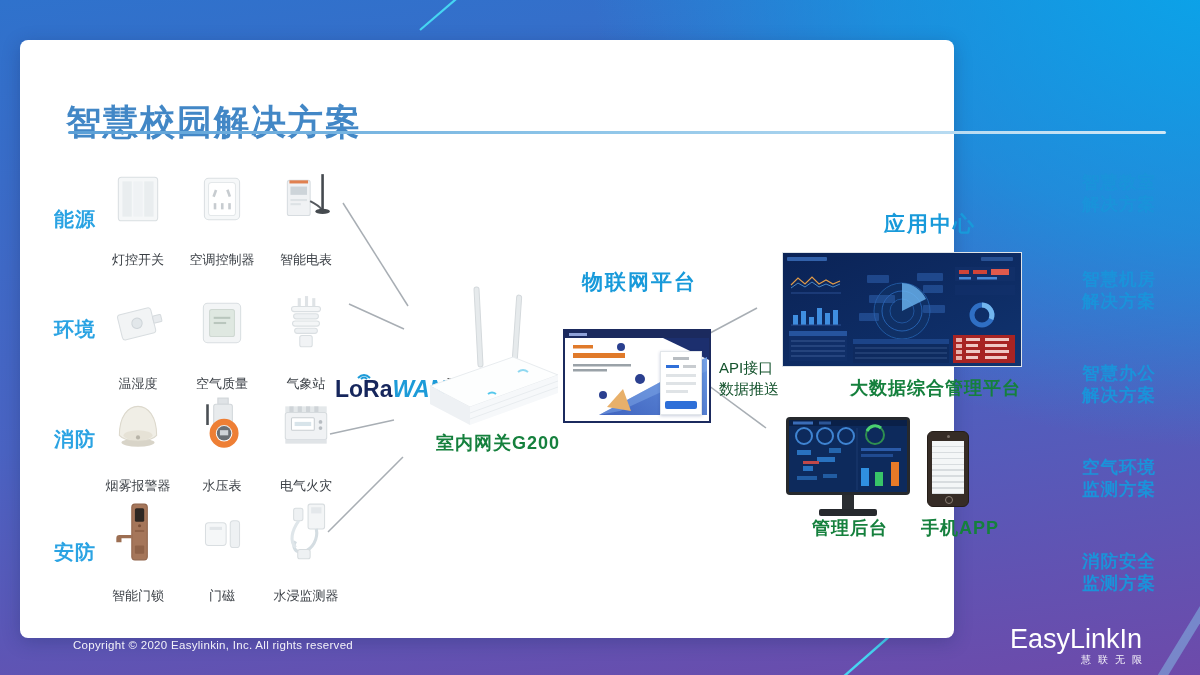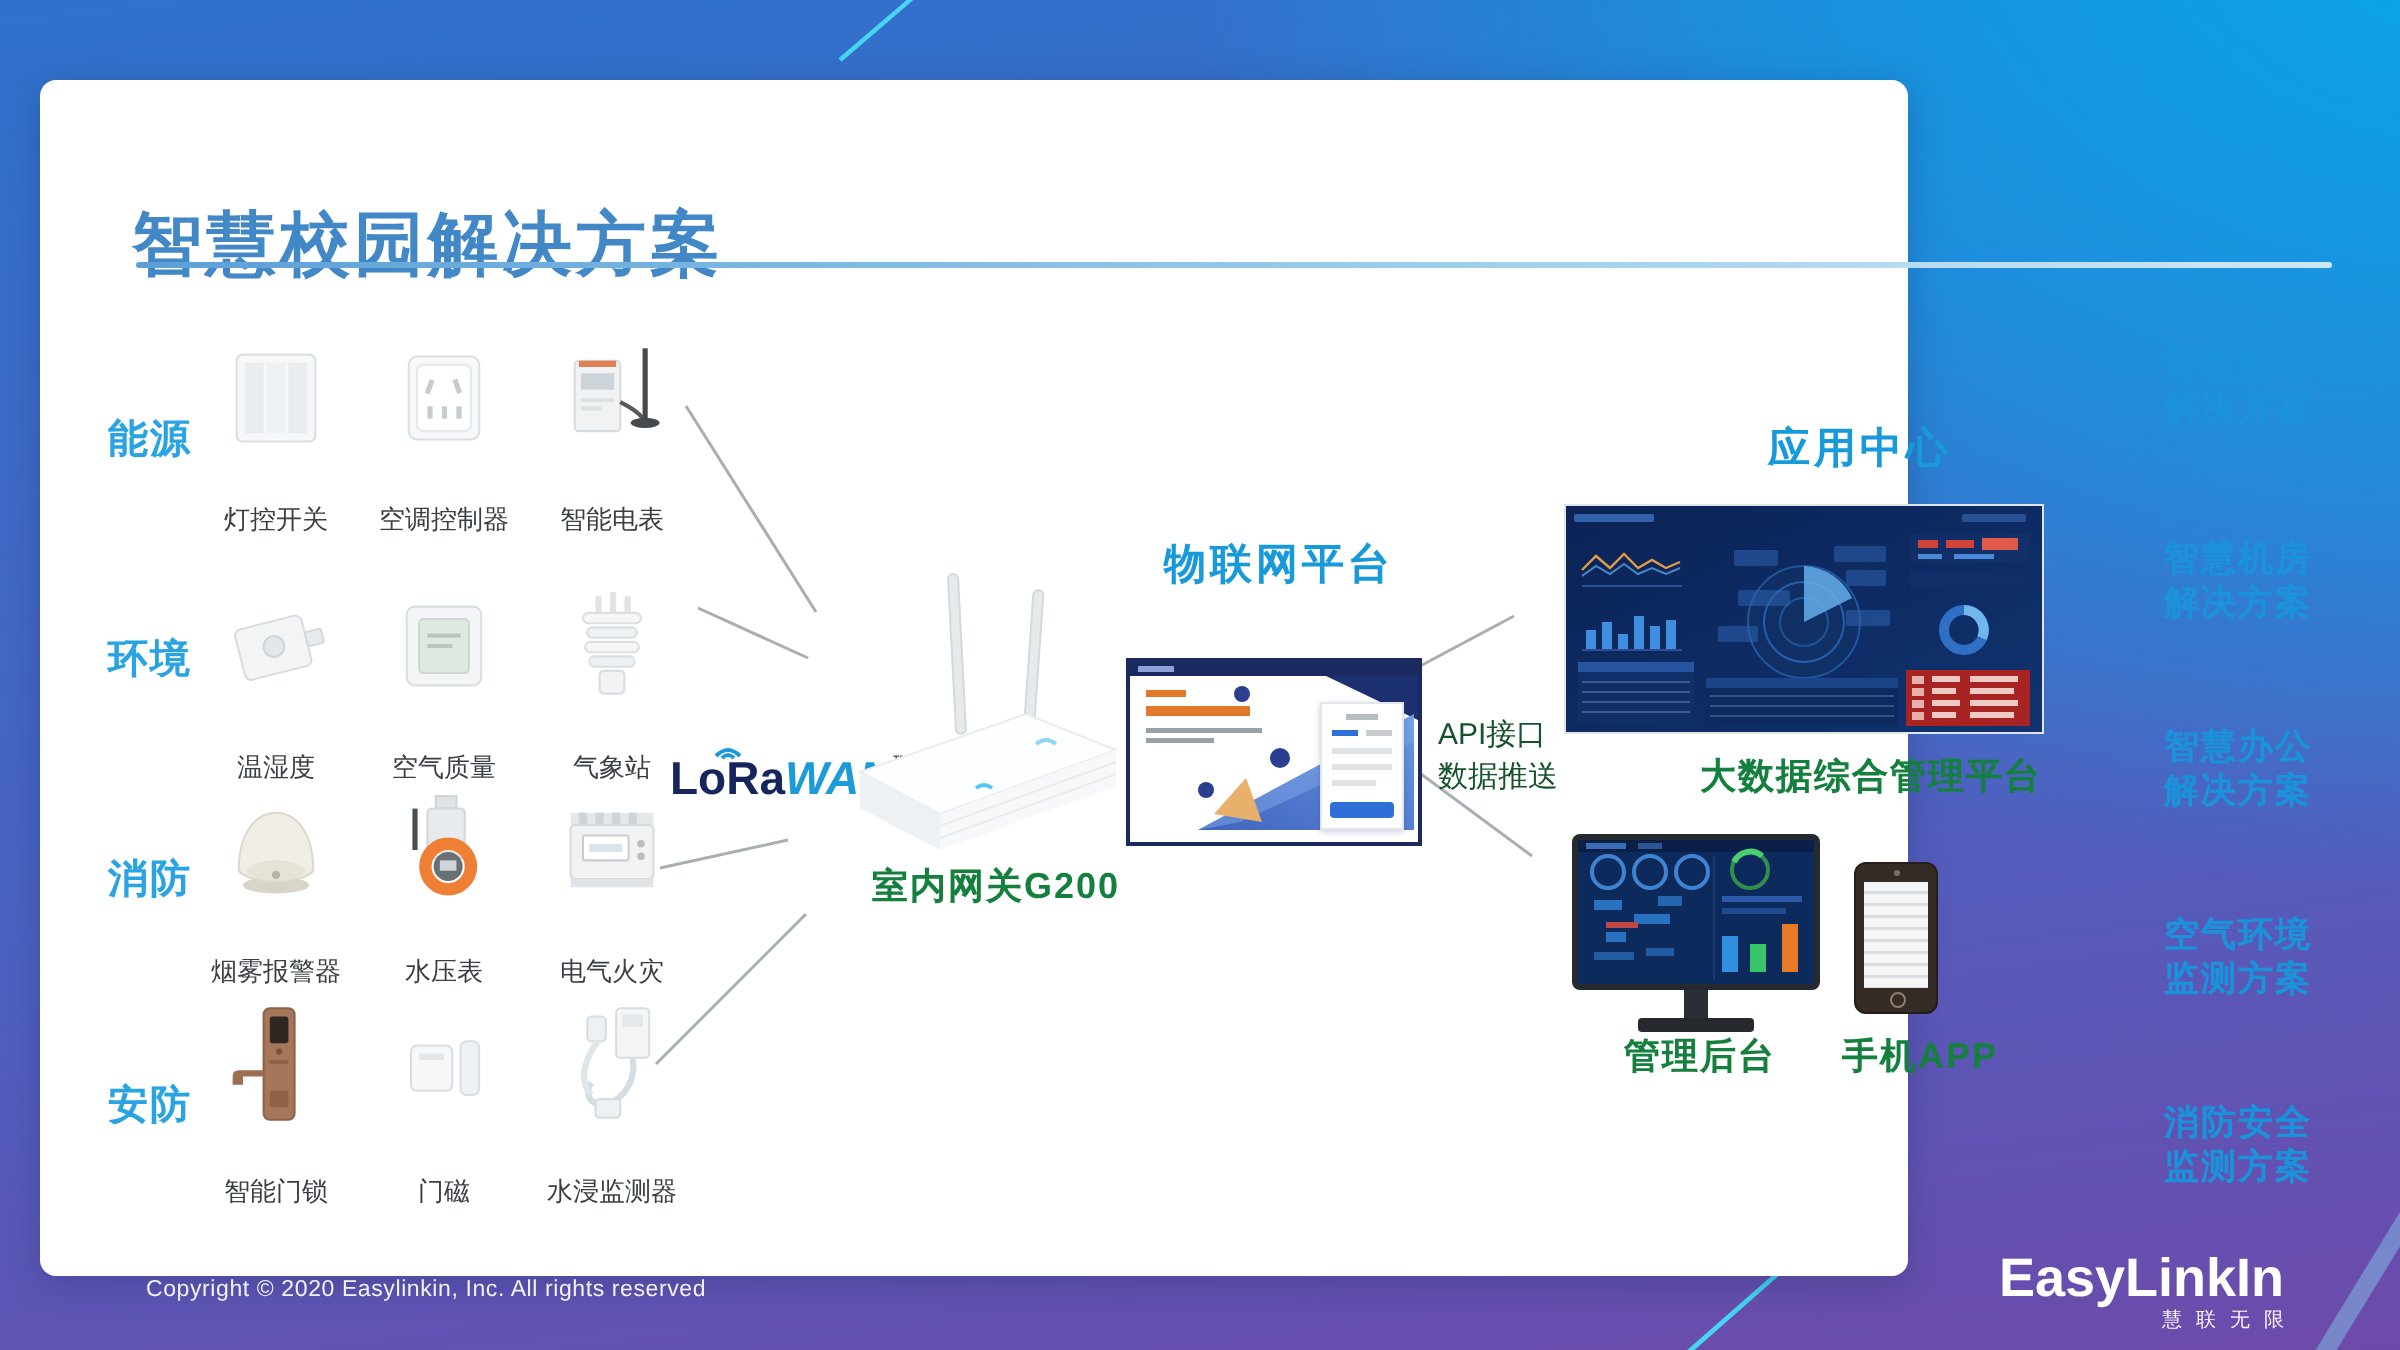--- a/index.html
+++ b/index.html
@@ -71,21 +71,21 @@
   .phone{position:absolute;left:907px;top:391px;width:42px;height:76px;background:#362c26;border:1px solid #241d18;border-radius:6px;box-sizing:border-box;}
   .phone-cam{position:absolute;left:50%;top:3px;width:3px;height:3px;margin-left:-1.5px;border-radius:50%;background:#7a7068;}
   .phone-screen{position:absolute;left:4px;right:4px;top:9px;bottom:12px;background:#f4f6f7;
     background-image:repeating-linear-gradient(to bottom,#f4f6f7 0 4.5px,#d8dcdf 4.5px 6px);}
   .phone-home{position:absolute;left:50%;bottom:2px;width:6px;height:6px;margin-left:-3px;border-radius:50%;border:1px solid #8a7f74;}
   
   .solution{position:absolute;left:1062px;font-size:17.5px;font-weight:800;color:#1a93da;line-height:22px;letter-spacing:1px;white-space:nowrap;}
   
   .footer-copy{position:absolute;left:73px;top:639px;z-index:2;font-size:11.5px;color:#ffffff;opacity:.92;letter-spacing:.3px;}
   .brand{position:absolute;right:58px;top:625px;z-index:2;text-align:right;color:#ffffff;}
-  .brand-name{font-size:27px;font-weight:700;letter-spacing:0;line-height:28px;}
+  .brand-name{font-size:27px;font-weight:400;letter-spacing:0;line-height:28px;}
   .brand-tagline{font-size:10px;letter-spacing:7px;margin-right:-7px;opacity:.95;}
 </style>
 </head>
 <body>
 
 <div class="stage">
 
   <svg class="bg-decor" width="1200" height="675">
     <line x1="420" y1="30" x2="462" y2="-6" stroke="#46d6f2" stroke-width="2.2"></line>
     <line x1="842" y1="678" x2="916" y2="613" stroke="#46d6f2" stroke-width="2.4"></line>

